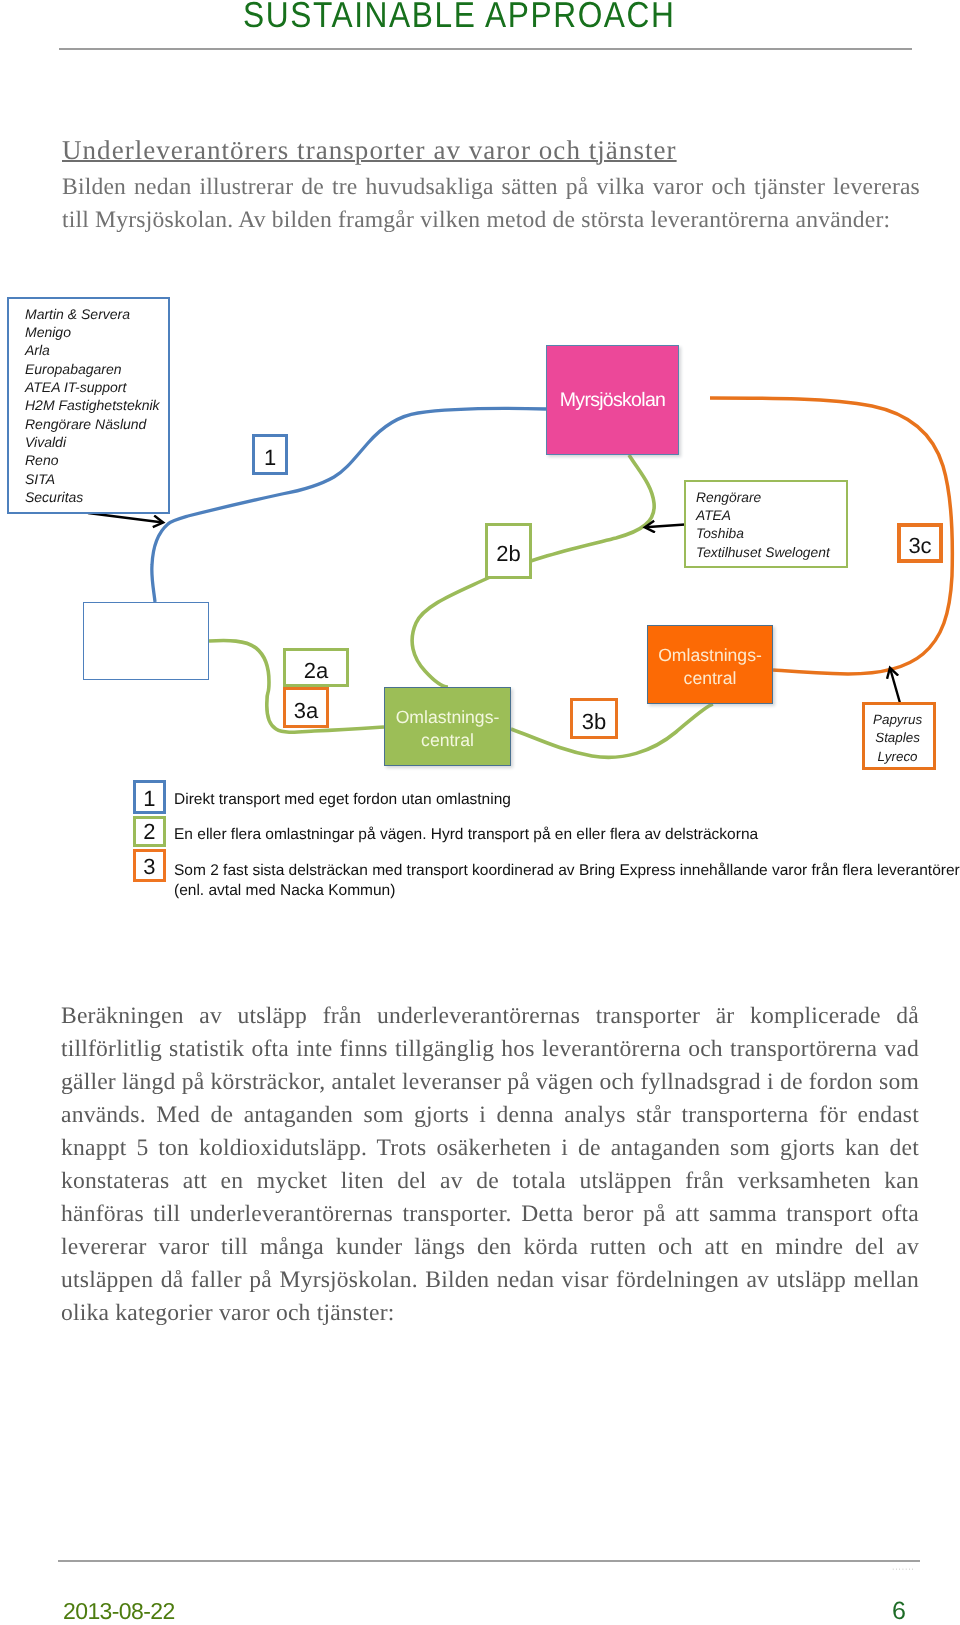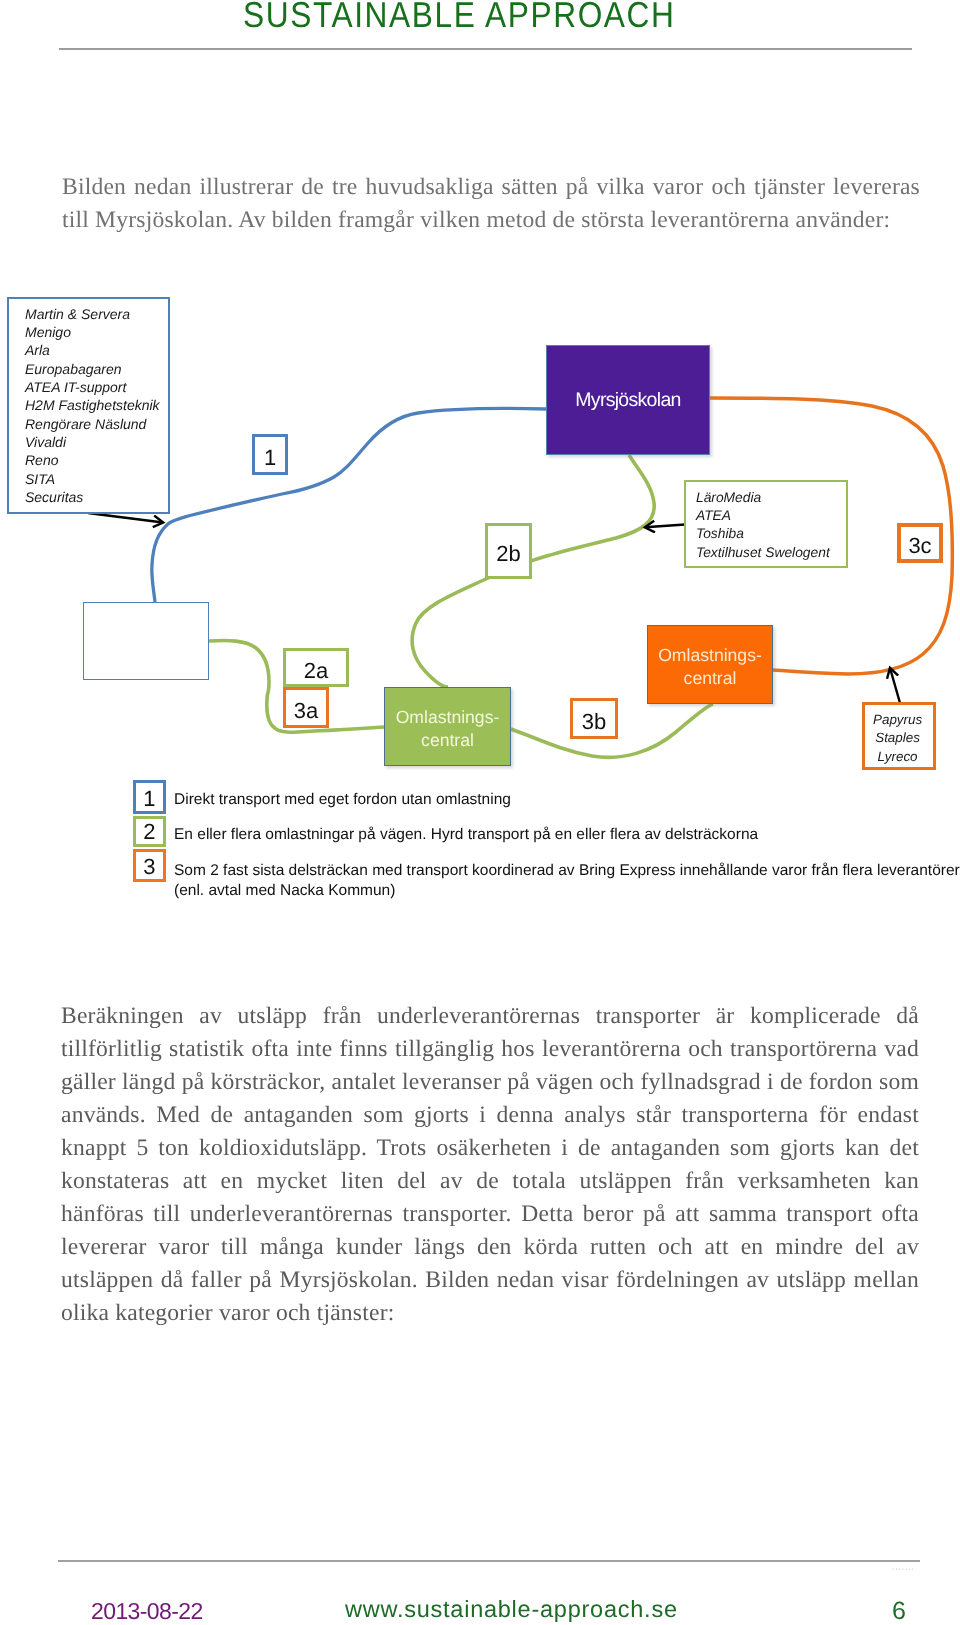--- a/index.html
+++ b/index.html
@@ -19,21 +19,21 @@
   #diagram{position:absolute;left:0;top:280px;width:960px;height:660px;}
   #diagram svg{position:absolute;left:0;top:0;}
   .dbox{position:absolute;box-sizing:border-box;}
   .lbl{position:absolute;box-sizing:border-box;display:flex;align-items:center;justify-content:center;
        font-family:"Liberation Sans",sans-serif;background:#fff;color:#111;padding-top:6px;line-height:1;}
   .listbox{font-family:"Liberation Sans",sans-serif;font-style:italic;font-weight:400;color:#1a1a1a;}
 
   #supplier-box{left:7px;top:16.5px;width:163px;height:217px;border:2.2px solid #4e80bd;background:#fff;}
   #supplier-box .listbox{position:absolute;left:9px;top:6px;font-size:14px;line-height:18.35px;white-space:nowrap;margin-left:7px;}
 
-  #school-box{left:546px;top:65px;width:164px;height:110px;border:1.6px solid #5683ad;background:#4c1d95;
+  #school-box{left:546px;top:65px;width:133px;height:110px;border:1.6px solid #5683ad;background:#ec4899;
       display:flex;align-items:center;justify-content:center;box-shadow:2px 2px 3px rgba(120,130,140,0.33);}
   #school-box span{font-family:"Liberation Sans",sans-serif;font-size:19.5px;letter-spacing:-0.7px;color:#ffffff;}
 
   #laromedia-box{left:684px;top:200px;width:164px;height:88px;border:2.5px solid #9bbb59;background:#fff;}
   #laromedia-box .listbox{position:absolute;left:10px;top:7px;font-size:13.8px;line-height:18.2px;white-space:nowrap;}
 
   #papyrus-box{left:862px;top:422px;width:74px;height:68px;border:3px solid #e8731c;background:#fff;}
   #papyrus-box .listbox{position:absolute;left:8px;top:6px;font-size:13.4px;line-height:18.3px;white-space:nowrap;text-align:center;}
 
   #empty-box{left:83px;top:322px;width:126px;height:78px;border:1.6px solid #4e80bd;background:#fff;}
@@ -62,32 +62,33 @@
   #lgn2{left:133px;top:849px;height:32.5px;border:3.2px solid #ef7521;}
   #lgt0{left:174px;top:790px;width:790px;}
   #lgt1{left:174px;top:825px;width:790px;}
   #lgt2{left:174px;top:861px;width:790px;}
 
   
   #body-par{position:absolute;left:61px;top:1000px;width:858px;font-size:23.6px;letter-spacing:0.2px;line-height:33px;color:#5a5a5a;text-align:justify;}
 
   
   #footer-rule{position:absolute;left:58px;top:1560px;width:862px;height:1.6px;background:#a0a0a0;}
-  #footer-date{position:absolute;left:63px;top:1598px;font-family:"Liberation Sans",sans-serif;font-size:23px;letter-spacing:-0.6px;color:#701a75;margin-left:28px;}
+  #footer-date{position:absolute;left:63px;top:1598px;font-family:"Liberation Sans",sans-serif;font-size:23px;letter-spacing:-0.6px;color:#4d7c0f;}
   #footer-url{position:absolute;left:345px;top:1596px;font-family:"Liberation Sans",sans-serif;font-size:23.5px;letter-spacing:0.76px;color:#1d6b26;}
   #footer-page{position:absolute;left:892px;top:1597px;font-family:"Liberation Sans",sans-serif;font-size:25px;color:#1d6b26;}
   #footer-dots{position:absolute;left:892px;top:1566px;font-size:7px;color:#9a9a9a;letter-spacing:0.9px;font-family:"Liberation Sans",sans-serif;}
 </style>
 </head>
 <body>
 
 <div class="page">
   <div id="brand-title">SUSTAINABLE APPROACH</div>
   <div id="header-rule"></div>
 
+  <div id="doc-title">Underleverantörers transporter av varor och tjänster</div>
   <div id="intro-par">Bilden nedan illustrerar de tre huvudsakliga sätten på vilka varor och tjänster levereras till Myrsjöskolan. Av bilden framgår vilken metod de största leverantörerna använder:</div>
 
   <div id="diagram">
     <svg width="960" height="660" viewBox="0 0 960 660">
       <defs>
         <marker id="arrH" markerWidth="16" markerHeight="16" refX="10.2" refY="6.4" orient="auto" markerUnits="userSpaceOnUse">
           <path d="M0.6,0.6 L10.4,6.4 L0.6,12.2" fill="none" stroke="#000" stroke-width="2.4" stroke-linecap="butt" stroke-linejoin="miter"></path>
         </marker>
       </defs>
 
@@ -131,21 +132,21 @@
           <div>Reno</div>
           <div>SITA</div>
           <div>Securitas</div>
         </div>
     </div>
     <div class="dbox" id="school-box">
       <span>Myrsjöskolan</span>
     </div>
     <div class="dbox" id="laromedia-box">
       <div class="listbox">
-          <div>LäroMedia</div>
+          <div>Rengörare</div>
           <div>ATEA</div>
           <div>Toshiba</div>
           <div>Textilhuset Swelogent</div>
         </div>
     </div>
     <div class="dbox" id="papyrus-box">
       <div class="listbox">
           <div>Papyrus</div>
           <div>Staples</div>
           <div>Lyreco</div>
@@ -180,15 +181,14 @@
     <div class="lg-text" id="lgt1">En eller flera omlastningar på vägen. Hyrd transport på en eller flera av delsträckorna</div>
     <div class="lg-num" id="lgn2">3</div>
     <div class="lg-text" id="lgt2">Som 2 fast sista delsträckan med transport koordinerad av Bring Express innehållande varor från flera leverantörer (enl. avtal med Nacka Kommun)</div>
   </div>
 
   <div id="body-par">Beräkningen av utsläpp från underleverantörernas transporter är komplicerade då tillförlitlig statistik ofta inte finns tillgänglig hos leverantörerna och transportörerna vad gäller längd på körsträckor, antalet leveranser på vägen och fyllnadsgrad i de fordon som används. Med de antaganden som gjorts i denna analys står transporterna för endast knappt 5 ton koldioxidutsläpp. Trots osäkerheten i de antaganden som gjorts kan det konstateras att en mycket liten del av de totala utsläppen från verksamheten kan hänföras till underleverantörernas transporter. Detta beror på att samma transport ofta levererar varor till många kunder längs den körda rutten och att en mindre del av utsläppen då faller på Myrsjöskolan. Bilden nedan visar fördelningen av utsläpp mellan olika kategorier varor och tjänster:</div>
 
   <div id="footer-rule"></div>
   <div id="footer-dots">·······</div>
   <div id="footer-date">2013-08-22</div>
-  <div id="footer-url">www.sustainable-approach.se</div>
   <div id="footer-page">6</div>
 </div>
 
 </body></html>

